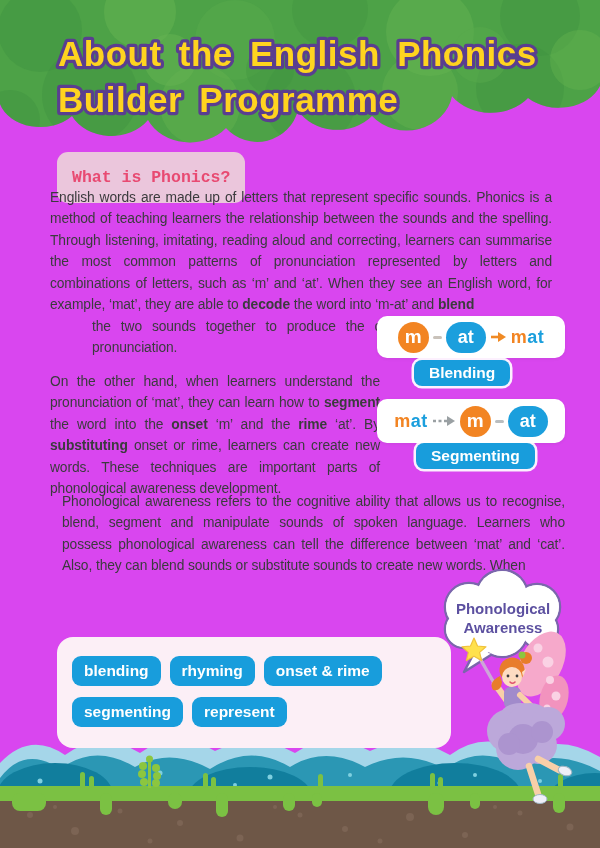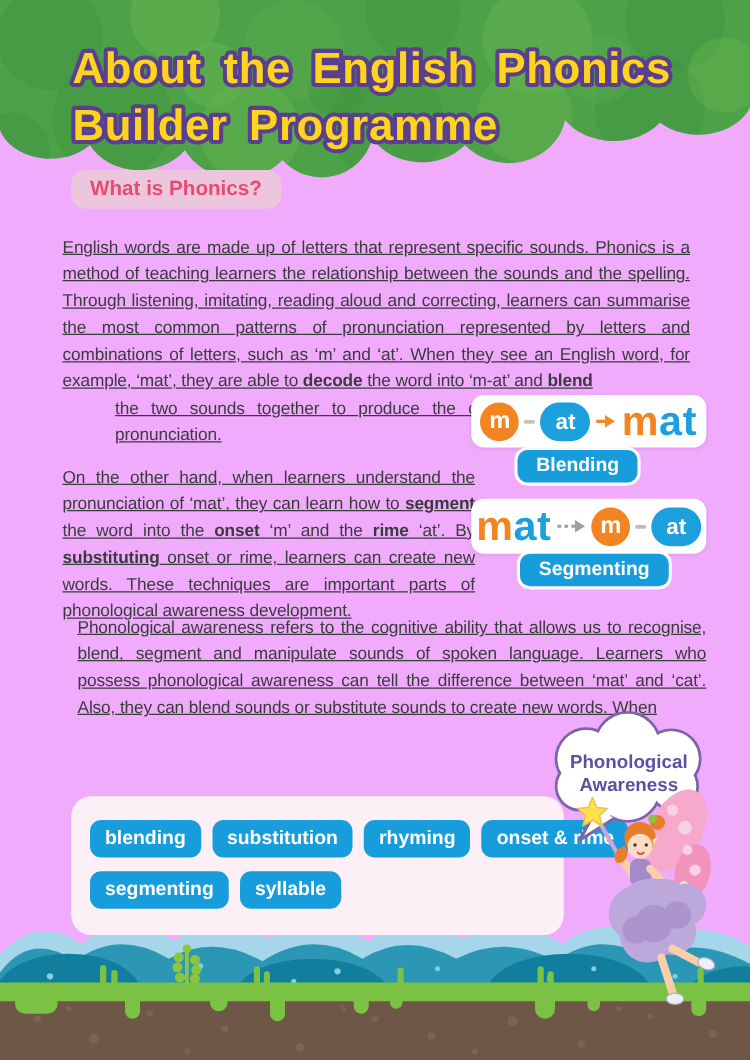--- a/index.html
+++ b/index.html
@@ -1,33 +1,33 @@
 <!DOCTYPE html>
 <html><head>
 <meta charset="utf-8">
 <style>
   html,body{margin:0;padding:0;}
   .page{position:relative;width:600px;height:848px;overflow:hidden;
-        background:#f0abfc;font-family:"Liberation Sans",sans-serif;}
+        background:#d946ef;font-family:"Liberation Sans",sans-serif;}
 
   
   .header-svg{position:absolute;top:0;left:0;z-index:2;}
   .title-text{font-family:"Liberation Sans",sans-serif;font-weight:bold;
               font-size:35px;letter-spacing:.5px;word-spacing:7px;
               fill:#FFD41F;stroke:#5A3E90;stroke-width:6.5;
               paint-order:stroke;stroke-linejoin:round;}
 
   
-  .badge{position:absolute;left:57px;top:136px;z-index:3;
+  .badge{position:absolute;left:57px;top:152px;z-index:3;
          background:#EBC6DC;color:#E84A72;font-weight:bold;font-size:16.5px;
-         padding:6px 15px;border-radius:11px;}
+         padding:16px 15px;border-radius:11px;font-family:Liberation Mono, monospace;}
 
   
   .body-text{position:absolute;z-index:3;font-size:13.8px;line-height:21.4px;
-             color:#3B3B3D;text-align:justify;letter-spacing:-0.1px;text-decoration:underline;}
+             color:#3B3B3D;text-align:justify;letter-spacing:-0.1px;}
   .body-text b{font-weight:bold;}
   .p1a{left:50px;top:187px;width:502px;}
   .p1b{left:50px;top:316px;width:324px;margin-left:42px;}
   .p2 {left:50px;top:371px;width:330px;}
   .p3a{left:50px;top:491px;width:503px;margin-left:12px;}
   .p3b{left:50px;top:577px;width:380px;}
 
   
   .diag{position:absolute;z-index:4;background:#fff;border-radius:10px;
         display:flex;align-items:center;justify-content:center;gap:4px;
@@ -35,21 +35,21 @@
   .diag1{left:377px;top:316px;width:188px;height:42px;}
   .diag2{left:377px;top:399px;width:188px;height:44px;}
   .unit-m{width:31px;height:31px;border-radius:50%;background:#F28422;color:#fff;
           font-weight:bold;font-size:19px;display:flex;align-items:center;
           justify-content:center;}
   .unit-at{width:40px;height:31px;border-radius:16px;background:#1B9FDD;color:#fff;
            font-weight:bold;font-size:18px;display:flex;align-items:center;
            justify-content:center;}
   .connector{width:9px;height:3px;background:#C9C2BA;border-radius:2px;}
   .dash{width:9px;height:3px;background:#B9BDBF;border-radius:2px;}
-  .word-mat{font-size:33px;font-weight:bold;letter-spacing:.5px;}
+  .word-mat{font-size:18px;font-weight:bold;letter-spacing:.5px;}
   .m-orange{color:#F28422;}
   .at-blue{color:#1B9FDD;}
   .diag-btn{position:absolute;z-index:5;background:#189DDC;color:#fff;
             font-weight:bold;font-size:15.5px;padding:4px 15px;border-radius:8px;
             box-shadow:0 0 0 2.5px rgba(255,255,255,.92);}
   .btn-blending{left:414px;top:360px;}
   .btn-segmenting{left:416px;top:443px;}
 
   
   .skills{position:absolute;left:57px;top:637px;width:394px;height:111px;
@@ -137,27 +137,26 @@
     </svg>
     <span class="unit-m">m</span>
     <span class="dash"></span>
     <span class="unit-at">at</span>
   </div>
   <div class="diag-btn btn-segmenting">Segmenting</div>
 
   <div class="skills">
     <div class="skill-row">
       <span class="skill-btn">blending</span>
-      <span class="skill-btn">substitution</span>
       <span class="skill-btn">rhyming</span>
       <span class="skill-btn">onset &amp; rime</span>
     </div>
     <div class="skill-row">
       <span class="skill-btn">segmenting</span>
-      <span class="skill-btn">syllable</span>
+      <span class="skill-btn">represent</span>
     </div>
   </div>
 
   <svg class="bubble" width="158" height="110" viewBox="0 0 158 110">
     <g stroke="#7B66AC" stroke-width="2.5" fill="#fff">
       <circle cx="45" cy="38" r="24"></circle>
       <circle cx="78" cy="27" r="26"></circle>
       <circle cx="113" cy="38" r="23"></circle>
       <circle cx="40" cy="60" r="19"></circle>
       <circle cx="115" cy="60" r="19"></circle>

